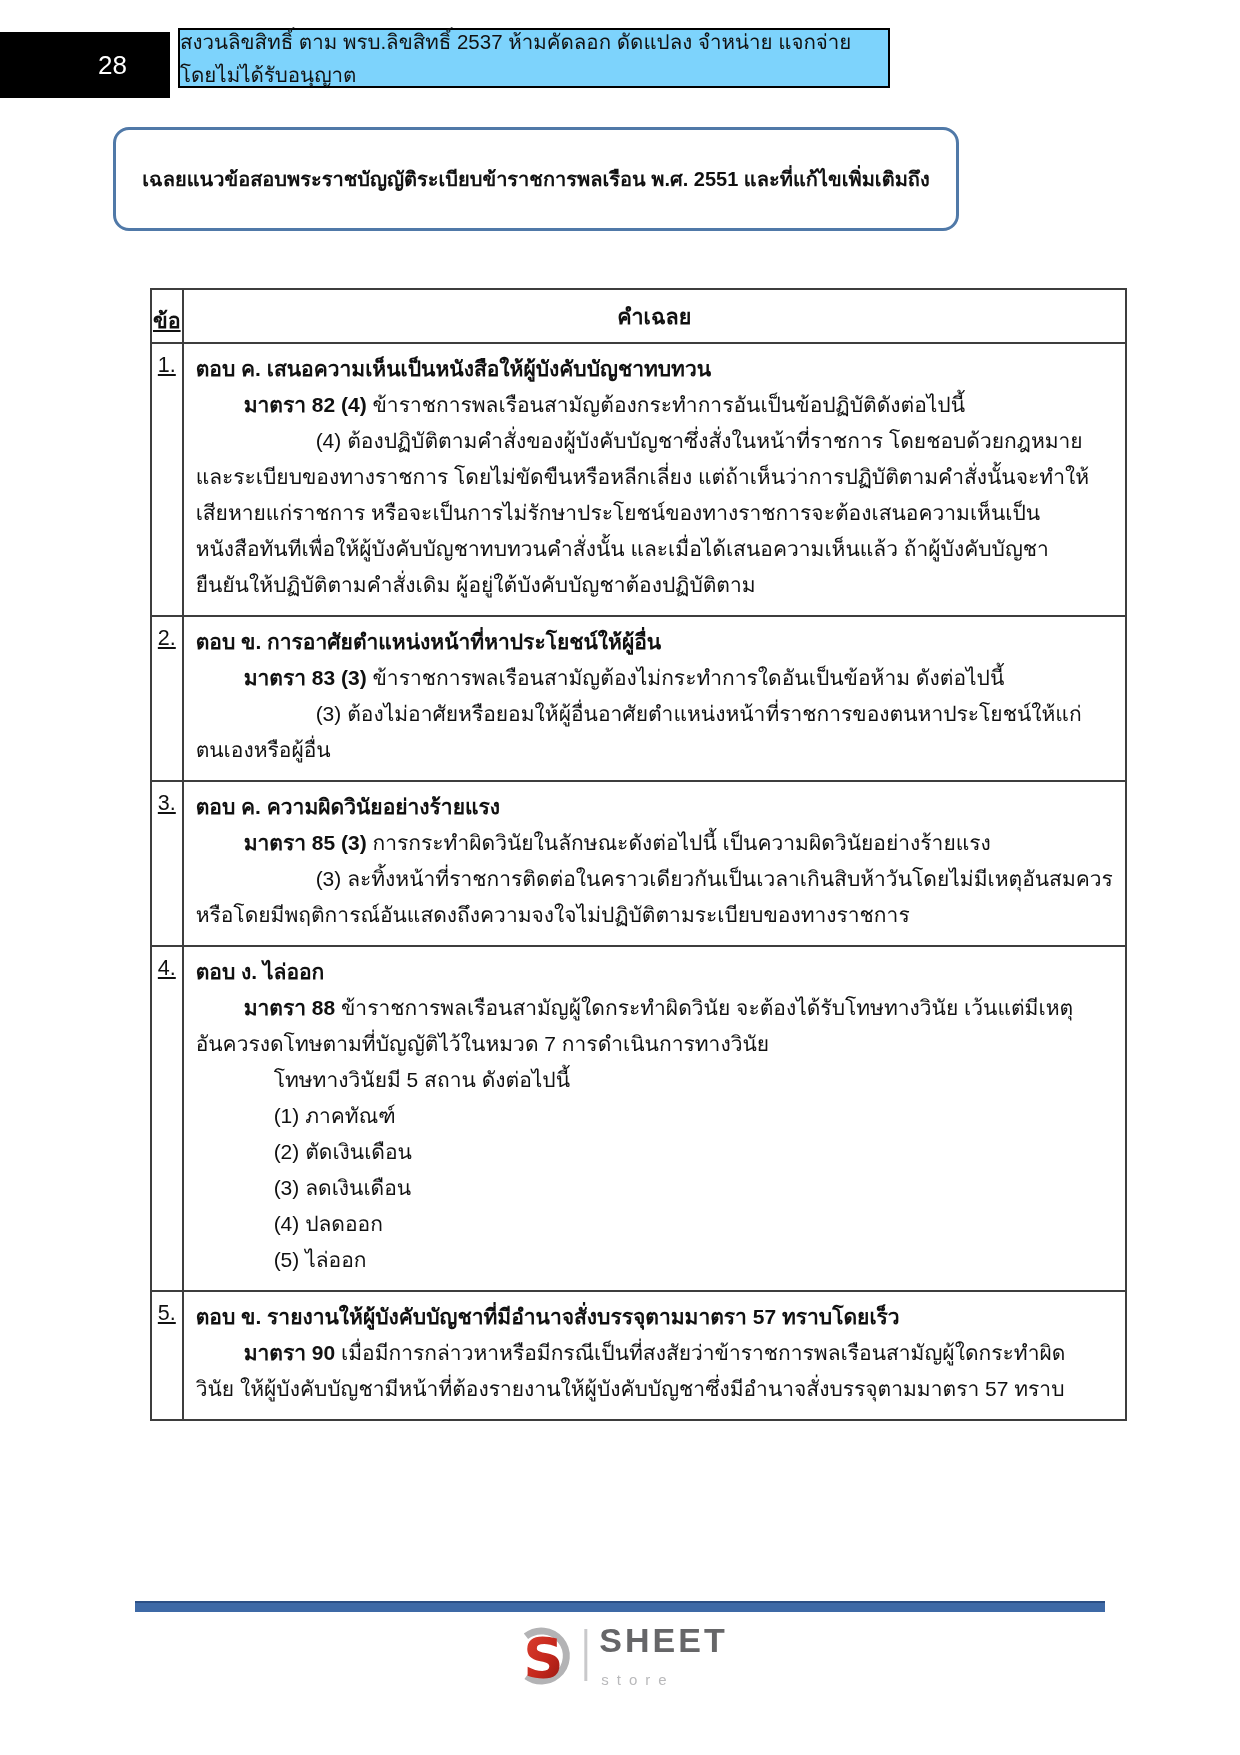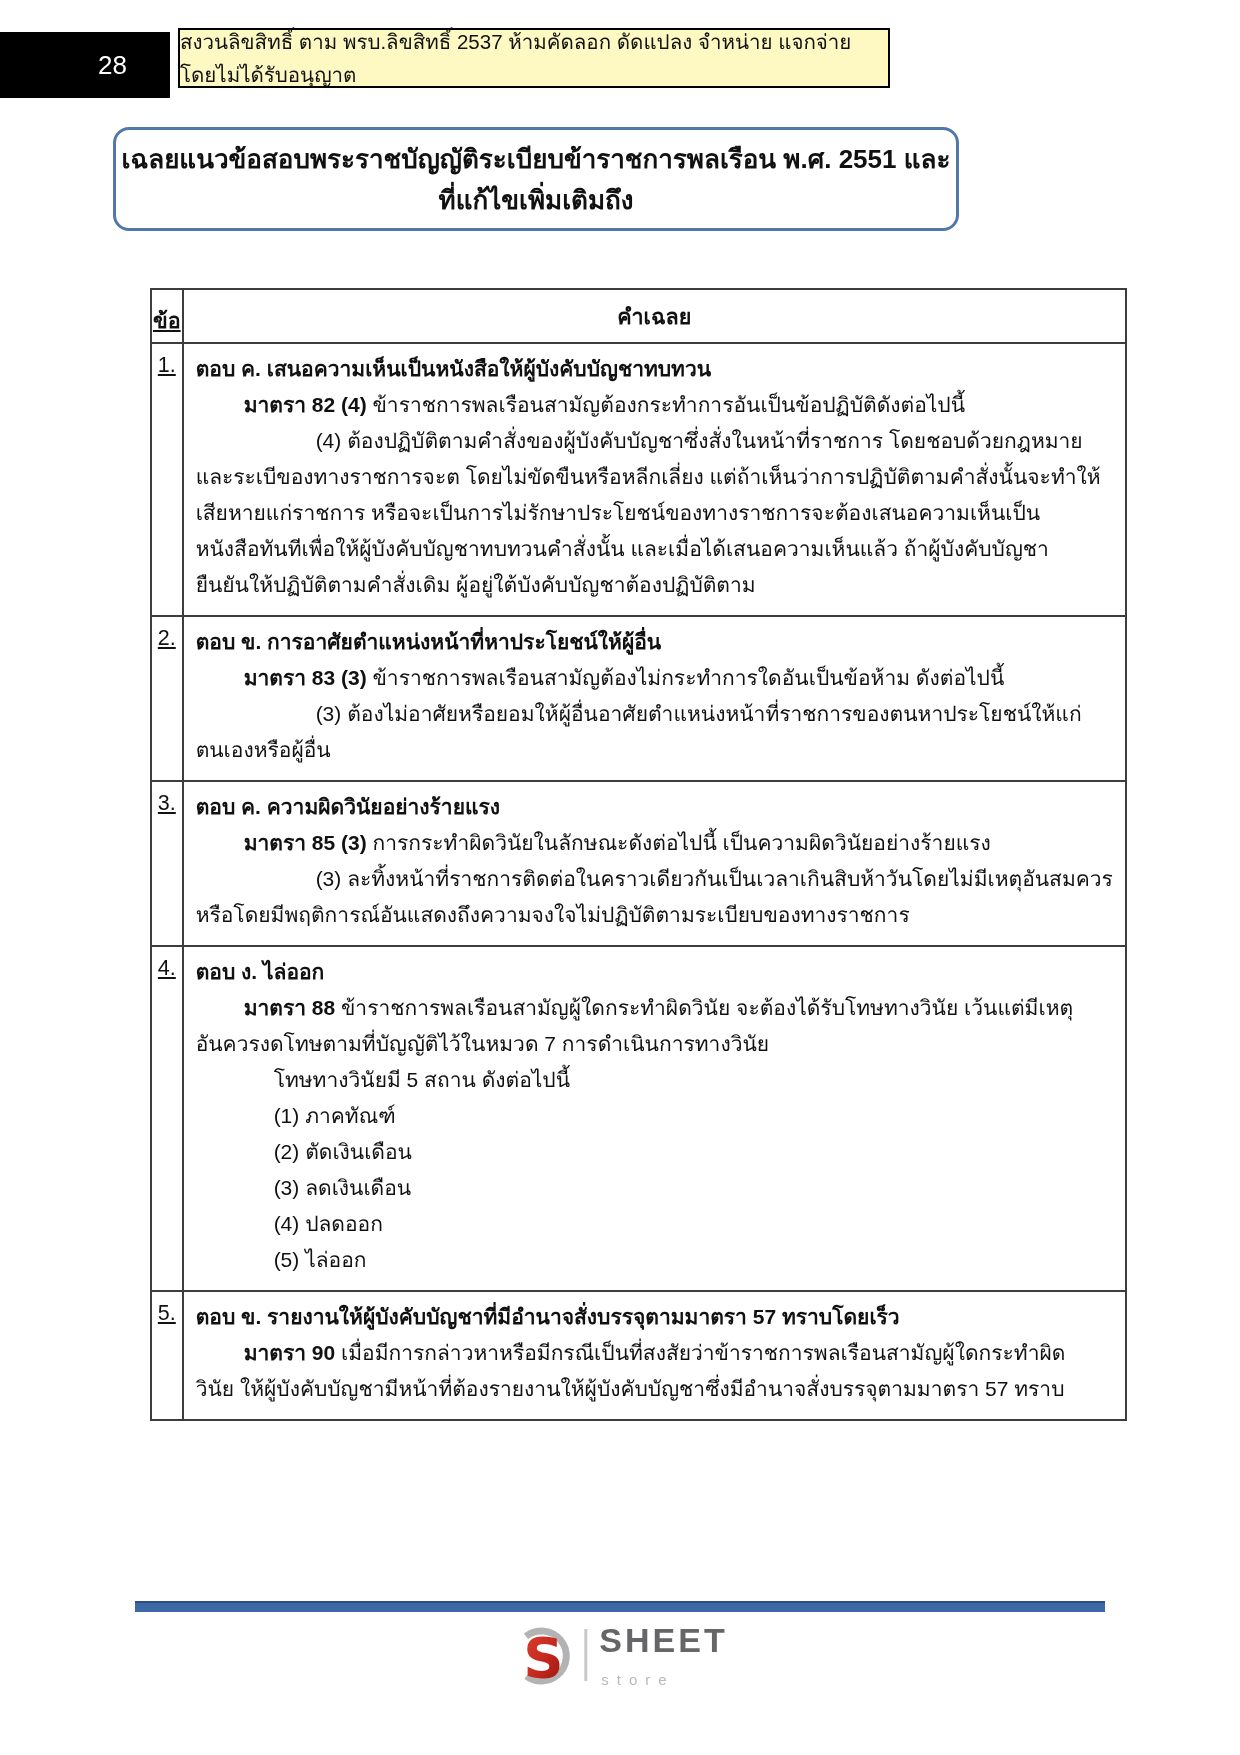--- a/index.html
+++ b/index.html
@@ -22,33 +22,33 @@
     padding-left:55px; box-sizing:border-box;
     font-size:26px;
   }
   .copyright-box {
     position:absolute; left:178px; top:28px;
     width:712px; height:60px;
     border:2px solid #000;
     display:flex; align-items:center; justify-content:center;
     font-size:20.5px;
     box-sizing:border-box;
-    background:#fef9c3;
+    background:#7dd3fc;
   }
 
   
   .title-box {
     position:absolute; left:113px; top:127px;
     width:846px; height:104px;
     border:3px solid var(--title-border,#5079a8);
     border-radius:16px;
     box-sizing:border-box;
     display:flex; flex-direction:column; align-items:center; justify-content:center;
     gap:13px;
-    font-weight:bold; font-size:26px;
+    font-weight:bold; font-size:20px;
     text-align:center;
     background:#fff;
   }
 
   
   table.answer-table {
     position:absolute; left:150px; top:288px;
     width:860px;
     border-collapse:collapse;
     font-size:21px;
@@ -135,21 +135,21 @@
       <th>คำเฉลย</th>
     </tr>
   </thead>
   <tbody>
       <tr>
         <td class="cell-no">1.</td>
         <td class="cell-content">
           <div class="line ind-0"><span class="b">ตอบ ค. เสนอความเห็นเป็นหนังสือให้ผู้บังคับบัญชาทบทวน</span></div>
           <div class="line ind-1"><span class="b">มาตรา 82 (4)</span> ข้าราชการพลเรือนสามัญต้องกระทำการอันเป็นข้อปฏิบัติดังต่อไปนี้</div>
           <div class="line ind-2">(4) ต้องปฏิบัติตามคำสั่งของผู้บังคับบัญชาซึ่งสั่งในหน้าที่ราชการ โดยชอบด้วยกฎหมาย</div>
-          <div class="line ind-0">และระเบีของทางราชการจะต โดยไม่ขัดขืนหรือหลีกเลี่ยง แต่ถ้าเห็นว่าการปฏิบัติตามคำสั่งนั้นจะทำให้</div>
+          <div class="line ind-0">และระเบียบของทางราชการ โดยไม่ขัดขืนหรือหลีกเลี่ยง แต่ถ้าเห็นว่าการปฏิบัติตามคำสั่งนั้นจะทำให้</div>
           <div class="line ind-0">เสียหายแก่ราชการ หรือจะเป็นการไม่รักษาประโยชน์ของทางราชการจะต้องเสนอความเห็นเป็น</div>
           <div class="line ind-0">หนังสือทันทีเพื่อให้ผู้บังคับบัญชาทบทวนคำสั่งนั้น และเมื่อได้เสนอความเห็นแล้ว ถ้าผู้บังคับบัญชา</div>
           <div class="line ind-0">ยืนยันให้ปฏิบัติตามคำสั่งเดิม ผู้อยู่ใต้บังคับบัญชาต้องปฏิบัติตาม</div>
         </td>
       </tr>
       <tr>
         <td class="cell-no">2.</td>
         <td class="cell-content">
           <div class="line ind-0"><span class="b">ตอบ ข. การอาศัยตำแหน่งหน้าที่หาประโยชน์ให้ผู้อื่น</span></div>
           <div class="line ind-1"><span class="b">มาตรา 83 (3)</span> ข้าราชการพลเรือนสามัญต้องไม่กระทำการใดอันเป็นข้อห้าม ดังต่อไปนี้</div>

